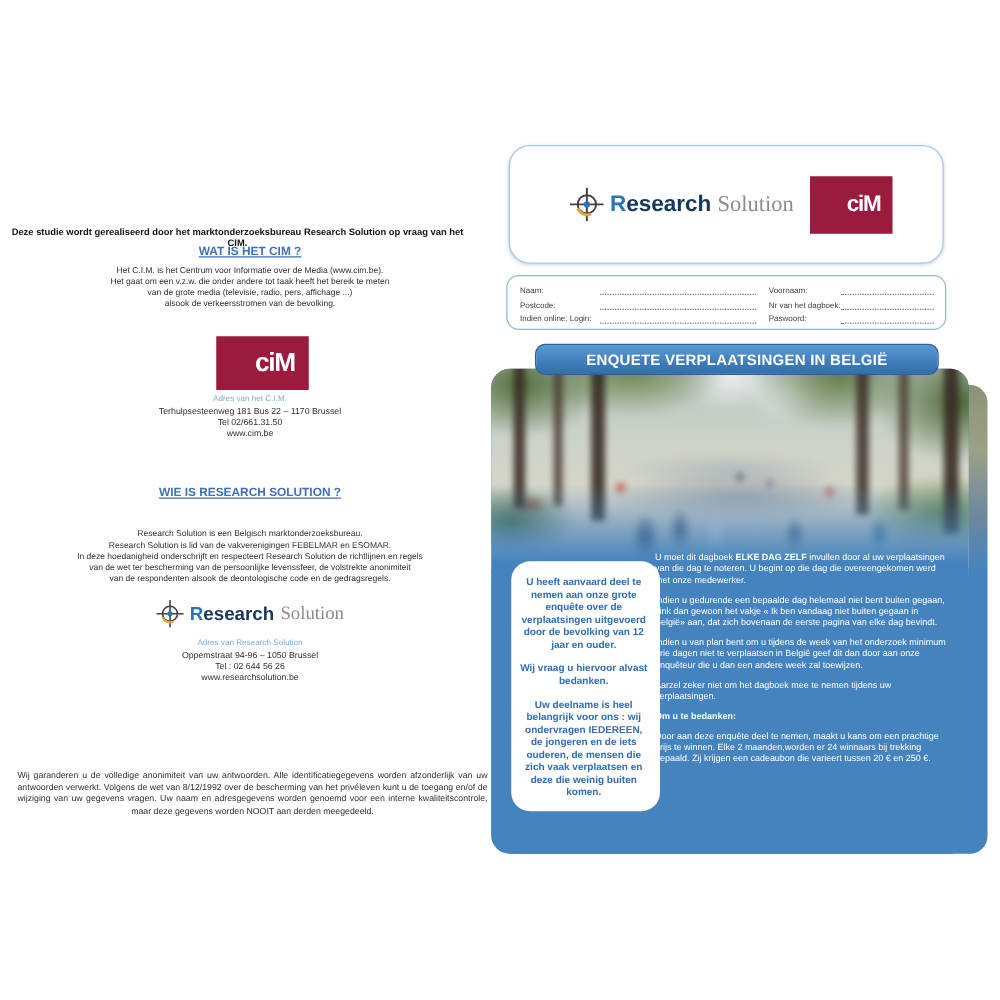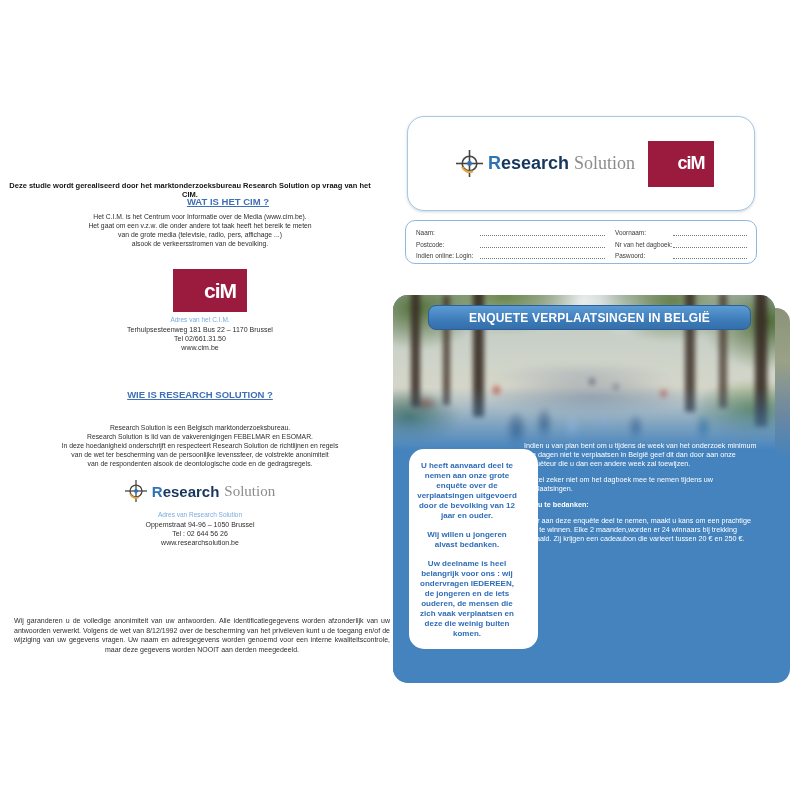--- a/index.html
+++ b/index.html
@@ -43,21 +43,21 @@
   .form-box{left:405px;top:220px;width:352px;height:44px;border:1.5px solid #8fb8de;
             border-radius:10px;background:#fff;padding:4px 10px;box-sizing:border-box;
             display:flex;flex-direction:column;justify-content:space-evenly;}
   .form-row{display:grid;grid-template-columns:64px 125px 10px 58px 74px;align-items:end;
             font-size:6.4px;color:#3a3a3a;height:11px;}
   .dotline{border-bottom:1px dotted #777;height:8px;}
 
   .banner{left:428px;top:275px;width:321px;height:23px;border-radius:8px;
           background:linear-gradient(180deg,#5b9bd5 0%,#3a78b6 70%,#356fab 100%);
           border:1px solid #2d5f97;color:#ffffff;font-weight:bold;font-size:12px;
-          display:flex;align-items:center;justify-content:center;z-index:6;letter-spacing:.2px;margin-top:30px;}
+          display:flex;align-items:center;justify-content:center;z-index:6;letter-spacing:.2px;}
 
   .flyer-back{left:400px;top:308px;width:390px;height:375px;border-radius:14px;z-index:1;
               background:linear-gradient(180deg,#8a9378 0%,#9aa186 14%,#6d88a0 28%,#4483be 40%,#4483be 100%);}
   .flyer{left:393px;top:295px;width:382px;height:388px;border-radius:15px;overflow:hidden;
          background:#4483be;z-index:2;}
 
   .photo{position:absolute;left:-8px;top:-8px;width:398px;height:172px;filter:blur(2.5px);
     background:
       
       radial-gradient(16px 30px at 33% 84%, rgba(35,45,65,.95), transparent 70%),
@@ -90,41 +90,41 @@
       
       radial-gradient(60px 40px at 50% 8%, rgba(238,242,242,.95), transparent 70%),
       radial-gradient(45px 32px at 61% 16%, rgba(226,233,236,.85), transparent 70%),
       
       linear-gradient(180deg,#b9c4c0 0%,#cdd3c9 40%,#dad7c9 70%,#cfc9b8 100%);}
   .photo-fade{position:absolute;left:0;top:92px;width:100%;height:72px;
               background:linear-gradient(180deg,rgba(68,131,190,0) 0%,#4483be 88%);}
   .flyer-blue{position:absolute;left:0;top:160px;width:100%;height:228px;background:#4483be;}
 
   .white-box{position:absolute;left:16px;top:154px;width:102px;height:180px;background:#ffffff;
-             border-radius:15px;padding:12px 20px 8px 7px;color:#2f6db8;font-size:8px;
+             border-radius:15px;padding:12px 10px 8px 7px;color:#2f6db8;font-size:8px;
              line-height:10px;text-align:center;font-weight:bold;}
   .white-box p{margin:0 0 9px 0;}
   .white-box .xbold{font-weight:bold;}
 
   .info{position:absolute;left:131px;top:146px;width:234px;color:#ffffff;font-size:7.2px;
         line-height:9px;text-align:left;}
   .info p{margin:0 0 7px 0;}
   .info .b{font-weight:bold;}
 
   .m-zero{margin:0;}
 </style>
 </head>
 <body>
 
 <div id="canvas">
 
   <div>
     <div class="abs intro">Deze studie wordt gerealiseerd door het marktonderzoeksbureau Research Solution op vraag van het CIM.</div>
 
-    <div class="abs sec-heading" style="top:196px;padding-left:28px;">WAT IS HET CIM ?</div>
+    <div class="abs sec-heading" style="top:196px;">WAT IS HET CIM ?</div>
     <div class="abs sec-body" style="top:212px;">Het C.I.M. is het Centrum voor Informatie over de Media (www.cim.be).
 Het gaat om een v.z.w. die onder andere tot taak heeft het bereik te meten
 van de grote media (televisie, radio, pers, affichage ...)
 alsook de verkeersstromen van de bevolking.</div>
 
     <div class="abs cim-logo cim-logo-left">
       <span>ciM</span>
     </div>
     <div class="abs addr-label" style="top:316px;">Adres van het C.I.M.</div>
     <div class="abs addr-lines" style="top:325px;">Terhulpsesteenweg 181 Bus 22 – 1170 Brussel
@@ -203,25 +203,27 @@
     <div class="abs banner">ENQUETE VERPLAATSINGEN IN BELGIË</div>
 
     <div class="abs flyer-back"></div>
     <div class="abs flyer">
       <div class="photo"></div>
       <div class="photo-fade"></div>
       <div class="flyer-blue"></div>
 
       <div class="white-box">
         <p>U heeft aanvaard deel te nemen aan onze grote enquête over de verplaatsingen uitgevoerd door de bevolking van 12 jaar en ouder.</p>
-        <p class="xbold">Wij willen u jongeren alvast bedanken.</p>
+        <p class="xbold">Wij vraag u hiervoor alvast bedanken.</p>
         <p class="m-zero"><span>Uw deelname is heel belangrijk voor ons : wij ondervragen </span><span class="xbold">IEDEREEN,</span><span> de jongeren en de iets ouderen, de mensen die zich vaak verplaatsen en deze die weinig buiten komen.</span></p>
       </div>
 
       <div class="info">
+        <p><span>U moet dit dagboek </span><span class="b">ELKE DAG ZELF</span><span> invullen door al uw verplaatsingen van die dag te noteren. U begint op die dag die overeengekomen werd met onze medewerker.</span></p>
+        <p>Indien u gedurende een bepaalde dag helemaal niet bent buiten gegaan, vink dan gewoon het vakje « Ik ben vandaag niet buiten gegaan in België» aan, dat zich bovenaan de eerste pagina van elke dag bevindt.</p>
         <p>Indien u van plan bent om u tijdens de week van het onderzoek  minimum drie dagen niet te verplaatsen in België geef dit dan door aan onze enquêteur die u dan een andere week zal toewijzen.</p>
         <p>Aarzel zeker niet om het dagboek mee te nemen tijdens uw verplaatsingen.</p>
         <p class="b m-zero">Om u te bedanken:</p>
         <p>Door aan deze enquête deel te nemen, maakt u kans om een prachtige prijs te winnen. Elke 2 maanden,worden er 24 winnaars bij trekking bepaald. Zij krijgen een cadeaubon die varieert tussen 20 € en 250 €.</p>
       </div>
     </div>
 
   </div>
 </div>
 

